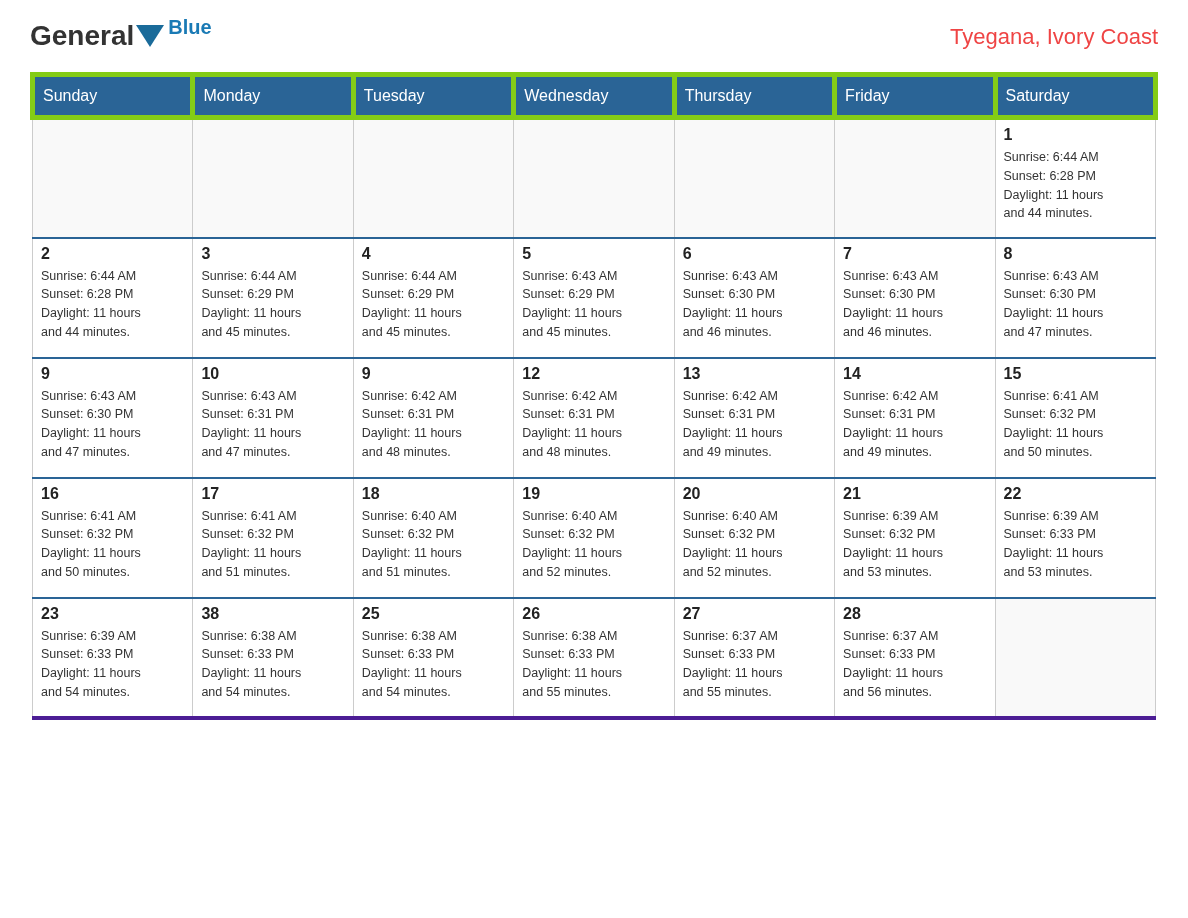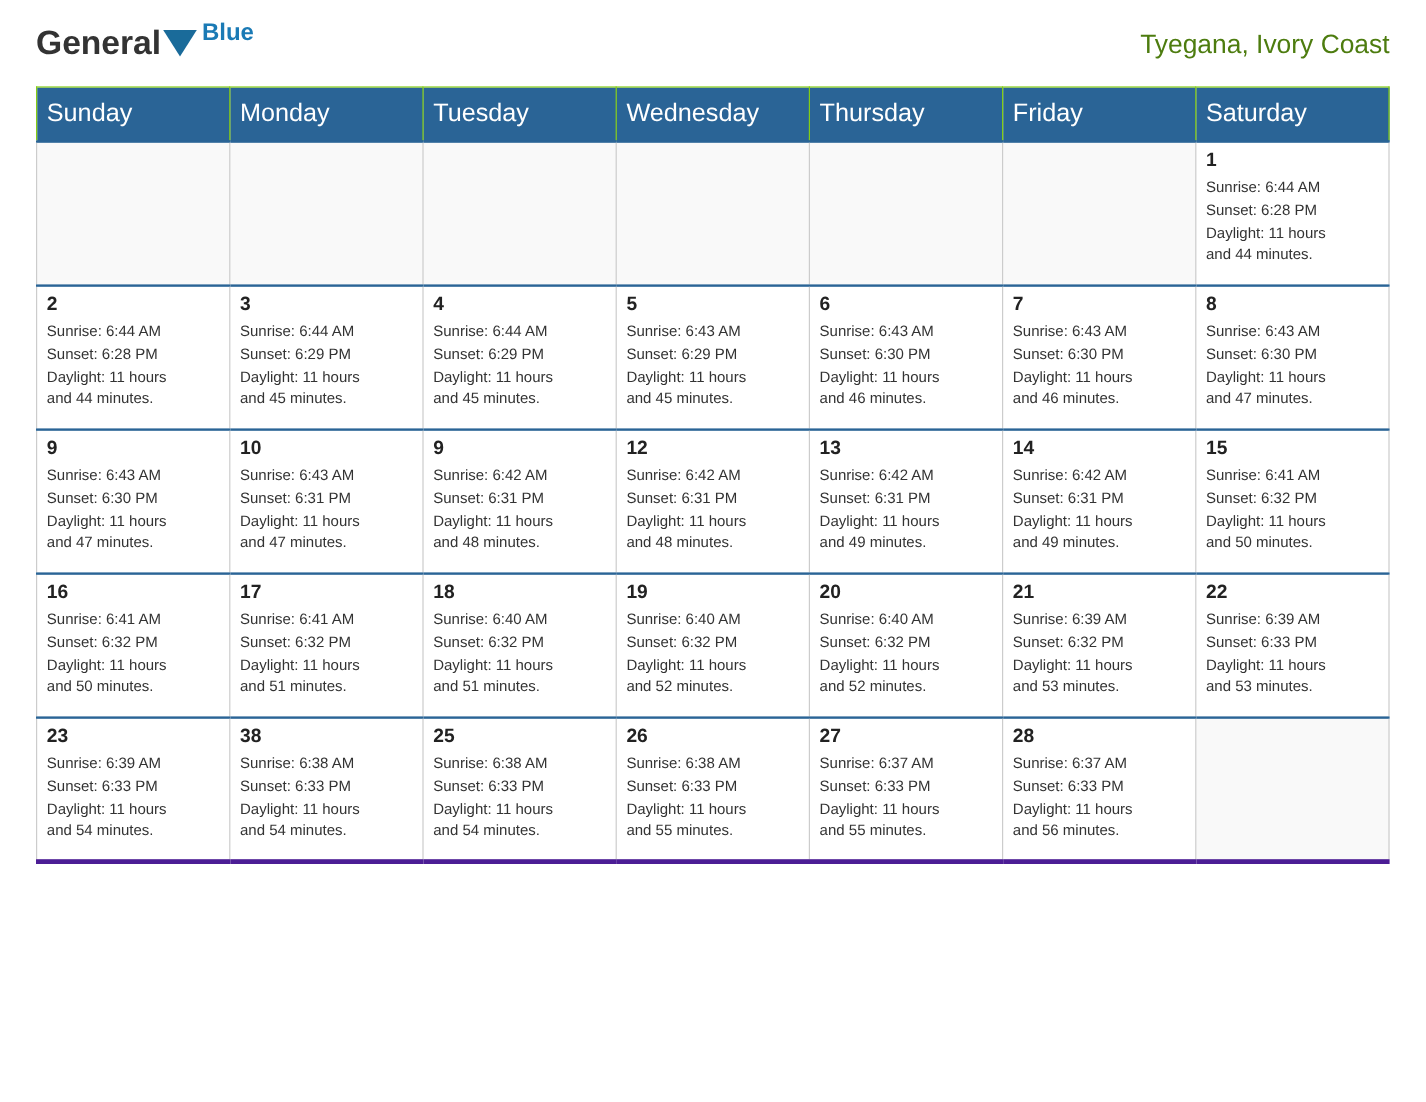--- a/index.html
+++ b/index.html
@@ -48,36 +48,36 @@
       text-align: right;
     }
     .month-title {
       font-size: 52px;
       font-weight: normal;
       color: #111;
       line-height: 1.1;
     }
     .location {
       font-size: 22px;
-      color: #4d7c0f;
+      color: #ef4444;
       margin-top: 4px;
     }
     .calendar {
       width: 100%;
       border-collapse: collapse;
       border: 1px solid #aaa;
     }
     .calendar th {
       background-color: #2a6496;
       color: #fff;
-      font-size: 21px;
+      font-size: 16px;
       font-weight: normal;
       padding: 10px 8px;
       text-align: left;
-      border: 1px solid #84cc16;
+      border: 5px solid #84cc16;
     }
     .calendar td {
       width: 14.28%;
       vertical-align: top;
       padding: 6px 8px;
       border: 1px solid #ccc;
       font-size: 13px;
       color: #333;
       min-height: 100px;
       height: 120px;

